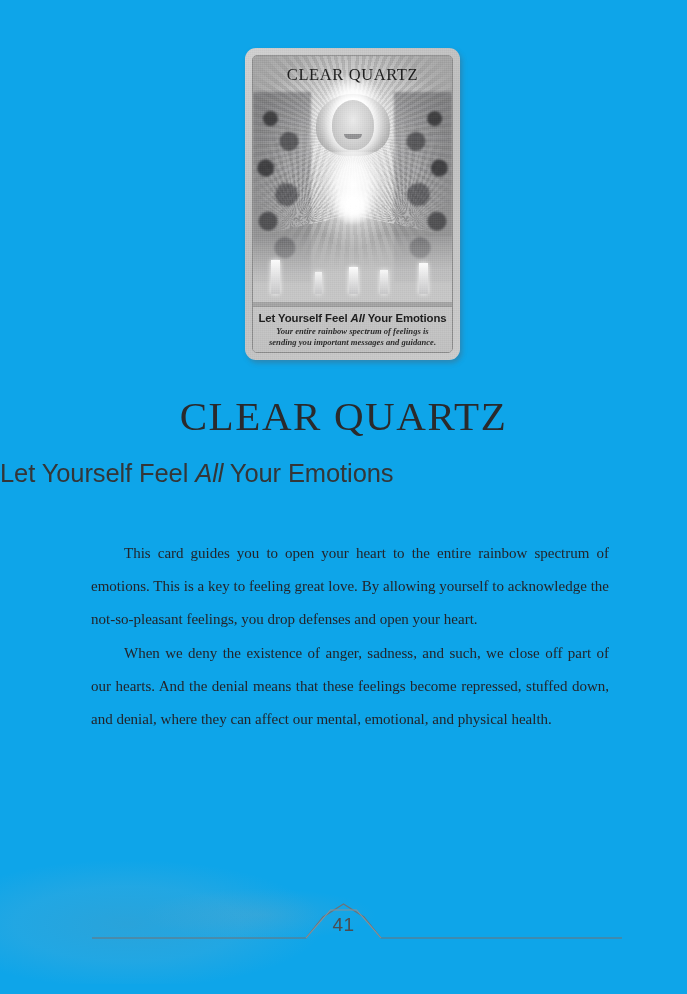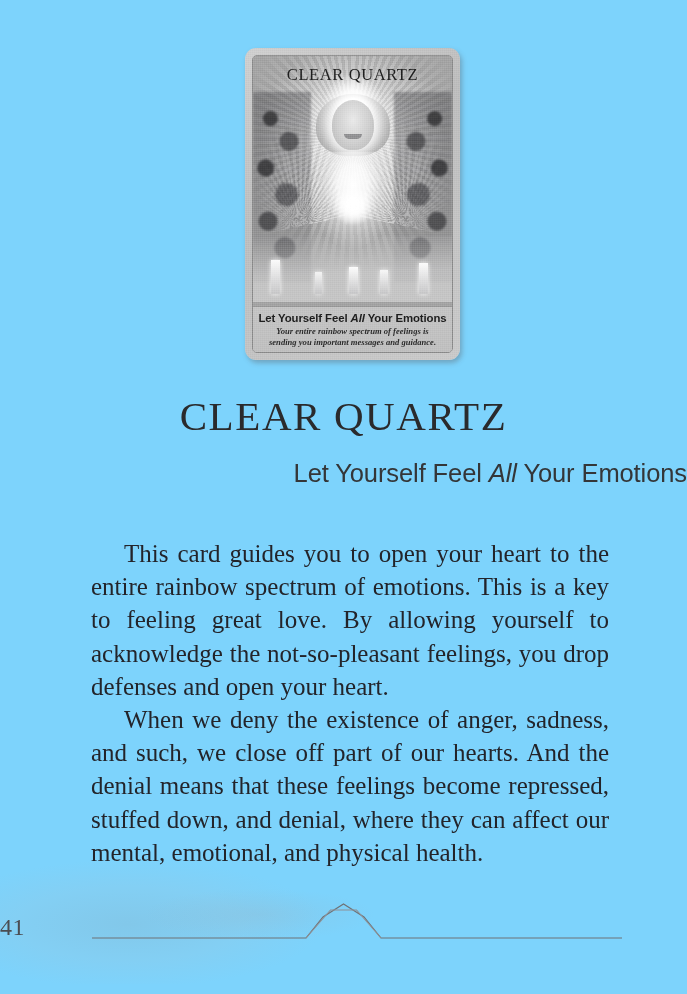--- a/index.html
+++ b/index.html
@@ -13,21 +13,21 @@
     position: relative;
     overflow: hidden;
     font-family: "Liberation Serif", serif;
     background: #ffffff;
   }
 
   
   .page {
     position: absolute;
     inset: 0;
-    background: #7dd3fc;
+    background: #0ea5e9;
   }
   .scan-smudge {
     position: absolute;
     left: -40px;
     bottom: 10px;
     width: 420px;
     height: 150px;
     background: radial-gradient(ellipse 60% 55% at 40% 60%,
                 rgba(150,155,160,0.20) 0%,
                 rgba(175,180,185,0.12) 45%,
@@ -245,38 +245,38 @@
     font-size: 41px;
     font-weight: 400;
     letter-spacing: 1.6px;
     color: #2a2a2c;
     white-space: nowrap;
   }
   .subheading {
     position: absolute;
     left: 0; right: 0;
     top: 459px;
-    text-align: right;
+    text-align: left;
     font-family: "Liberation Sans", sans-serif;
     font-size: 25.5px;
     font-weight: 400;
     letter-spacing: -0.1px;
     color: #343638;
     white-space: nowrap;
   }
   .subheading i { font-style: italic; }
 
   
   .body-text {
     position: absolute;
     left: 91px;
     top: 537px;
     width: 518px;
     font-family: "Liberation Serif", serif;
-    font-size: 25px;
+    font-size: 15px;
     line-height: 33.2px;
     color: #23242a;
     text-align: justify;
     text-justify: inter-word;
   }
   .body-text p {
     margin: 0;
     text-indent: 33px;
   }
 
@@ -285,22 +285,23 @@
     position: absolute;
     left: 0; right: 0;
     bottom: 36px;
     height: 58px;
   }
   .footer svg { display:block; }
   .page-number {
     position: absolute;
     left: 0; right: 0;
     top: 14px;
-    font-family: Liberation Serif, serif;
-    font-size: 24px;
+    text-align: center;
+    font-family: Liberation Sans, sans-serif;
+    font-size: 19px;
     color: #4b4d52;
     letter-spacing: 0.5px;
   }
 </style>
 </head>
 <body>
 
 <div class="page">
 
   <div class="scan-smudge"></div>

